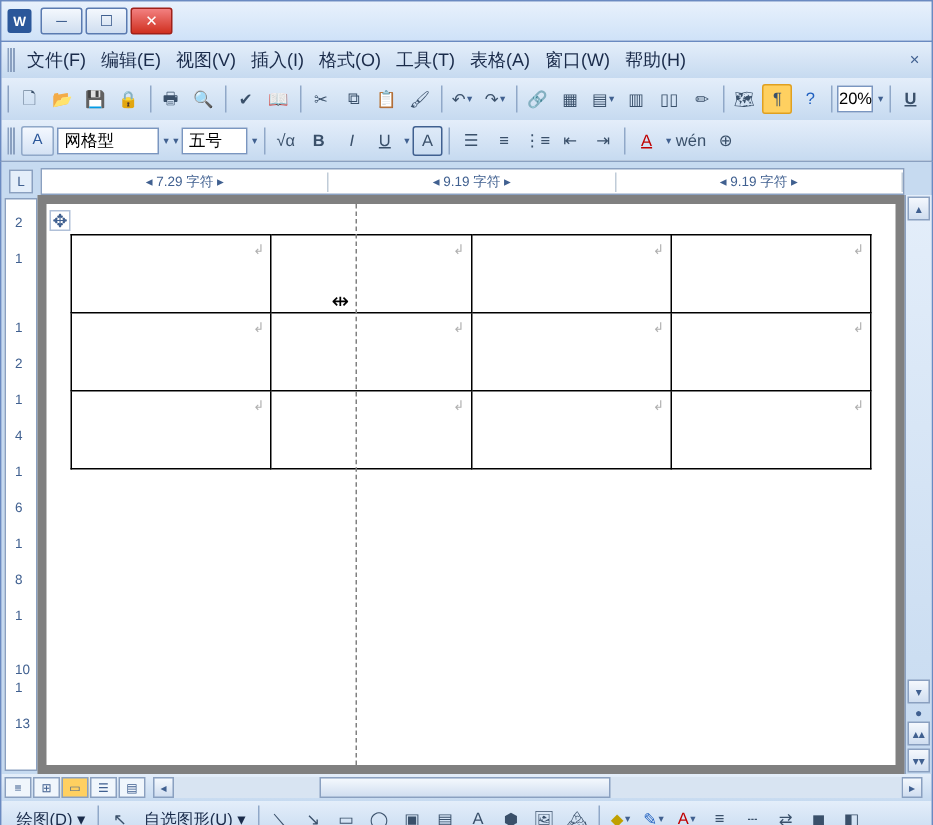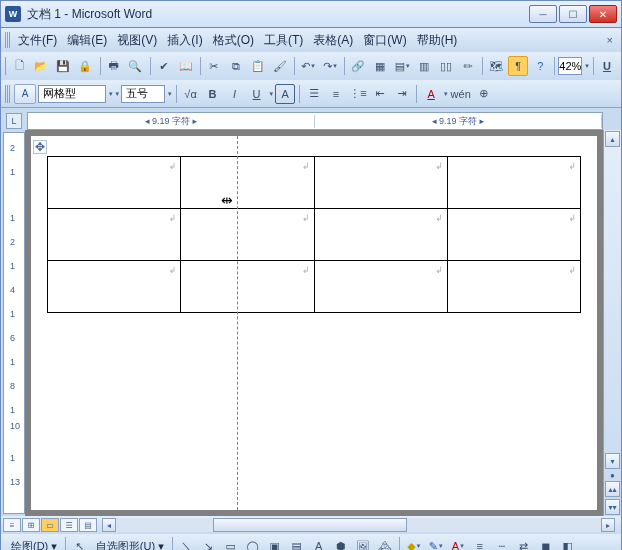--- a/index.html
+++ b/index.html
@@ -65,21 +65,20 @@
 .drawbar .lbl { padding: 2px 4px; }
 
 
 .ic { font-family: "Segoe UI Symbol", sans-serif; }
 </style>
 </head>
 <body>
 
 <div class="titlebar">
   <div class="appicon">W</div>
-  <div class="title">文档 1 - Microsoft Word</div>
   <div class="winbtns">
     <div class="winbtn">─</div>
     <div class="winbtn">☐</div>
     <div class="winbtn close">✕</div>
   </div>
 </div>
 
 <div class="menubar">
   <div class="grip"></div>
   <span class="mitem">文件(F)</span>
@@ -119,21 +118,21 @@
   <div class="tbtn ic">▦</div>
   <div class="tbtn ic">▤<span class="tdrop">▾</span></div>
   <div class="tbtn ic">▥</div>
   <div class="tbtn ic">▯▯</div>
   <div class="tbtn ic">✏</div>
   <div class="tsep"></div>
   <div class="tbtn ic">🗺</div>
   <div class="tbtn ic" style="background:#ffd060;border-color:#e0a020">¶</div>
   <div class="tbtn ic" style="color:#2060c0">?</div>
   <div class="tsep"></div>
-  <div class="zoombox">42%</div>
+  <div class="zoombox">20%</div>
     <span class="tdrop">▾</span>
   <div class="tsep"></div>
   <div class="tbtn" style="font-weight:bold;text-decoration:underline">U</div>
 </div>
 
 <div class="toolbar" style="border-bottom:1px solid #8aa0c0">
   <div class="grip"></div>
   <div class="stylebtn">A</div>
   <div class="fontbox" style="width:68px">
       <span>网格型</span>
@@ -160,39 +159,40 @@
   <div class="tsep"></div>
   <div class="tbtn" style="color:#c00000;text-decoration:underline">A</div>
     <span class="tdrop">▾</span>
   <div class="tbtn ic">wén</div>
   <div class="tbtn ic">⊕</div>
 </div>
 
 <div style="background:linear-gradient(#c6daf0,#c6daf0);border-left:1px solid #6a8ac1;border-right:1px solid #6a8ac1;padding-top:2px">
 <div class="ruler-h">
   <div class="tab">L</div>
+  <div class="seg">◂ <span>7.29 字符</span> ▸</div>
   <div class="seg">◂ <span>9.19 字符</span> ▸</div>
   <div class="seg">◂ <span>9.19 字符</span> ▸</div>
 </div>
 </div>
 
 <div class="docwrap">
   <div class="ruler-v">
     <span class="tick" style="top:10px">2</span>
     <span class="tick" style="top:34px">1</span>
     <span class="tick" style="top:80px">1</span>
     <span class="tick" style="top:104px">2</span>
     <span class="tick" style="top:128px">1</span>
     <span class="tick" style="top:152px">4</span>
     <span class="tick" style="top:176px">1</span>
     <span class="tick" style="top:200px">6</span>
     <span class="tick" style="top:224px">1</span>
     <span class="tick" style="top:248px">8</span>
     <span class="tick" style="top:272px">1</span>
-    <span class="tick" style="top:288px">10</span>
+    <span class="tick" style="top:308px">10</span>
     <span class="tick" style="top:320px">1</span>
     <span class="tick" style="top:344px">13</span>
   </div>
   <div class="docarea">
     <div class="page">
       <div class="anchor ic">✥</div>
       <div class="colguide"></div>
       <table class="doc">
         <tbody>
             <tr>

